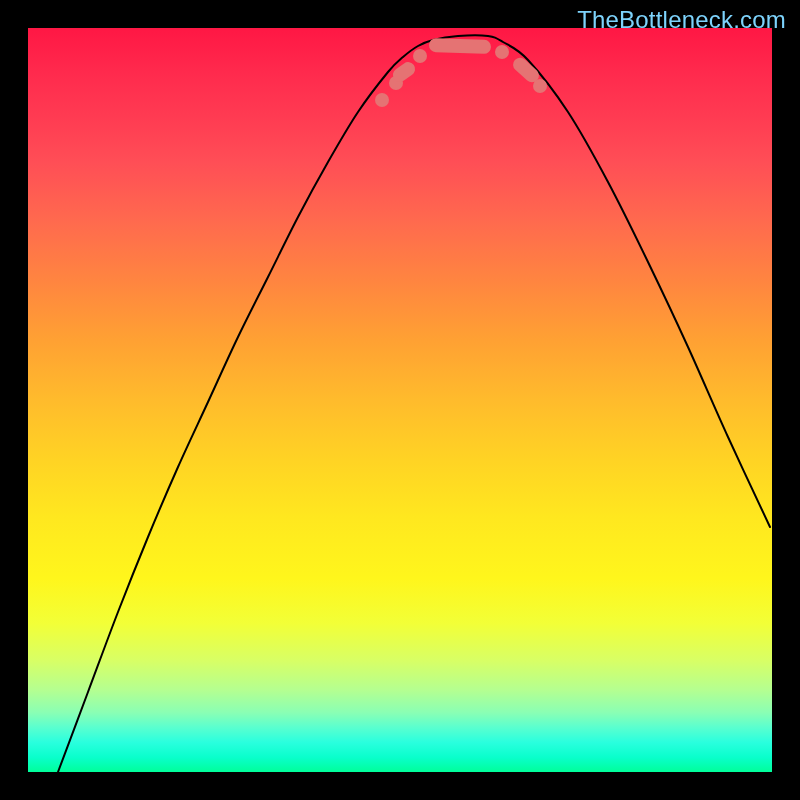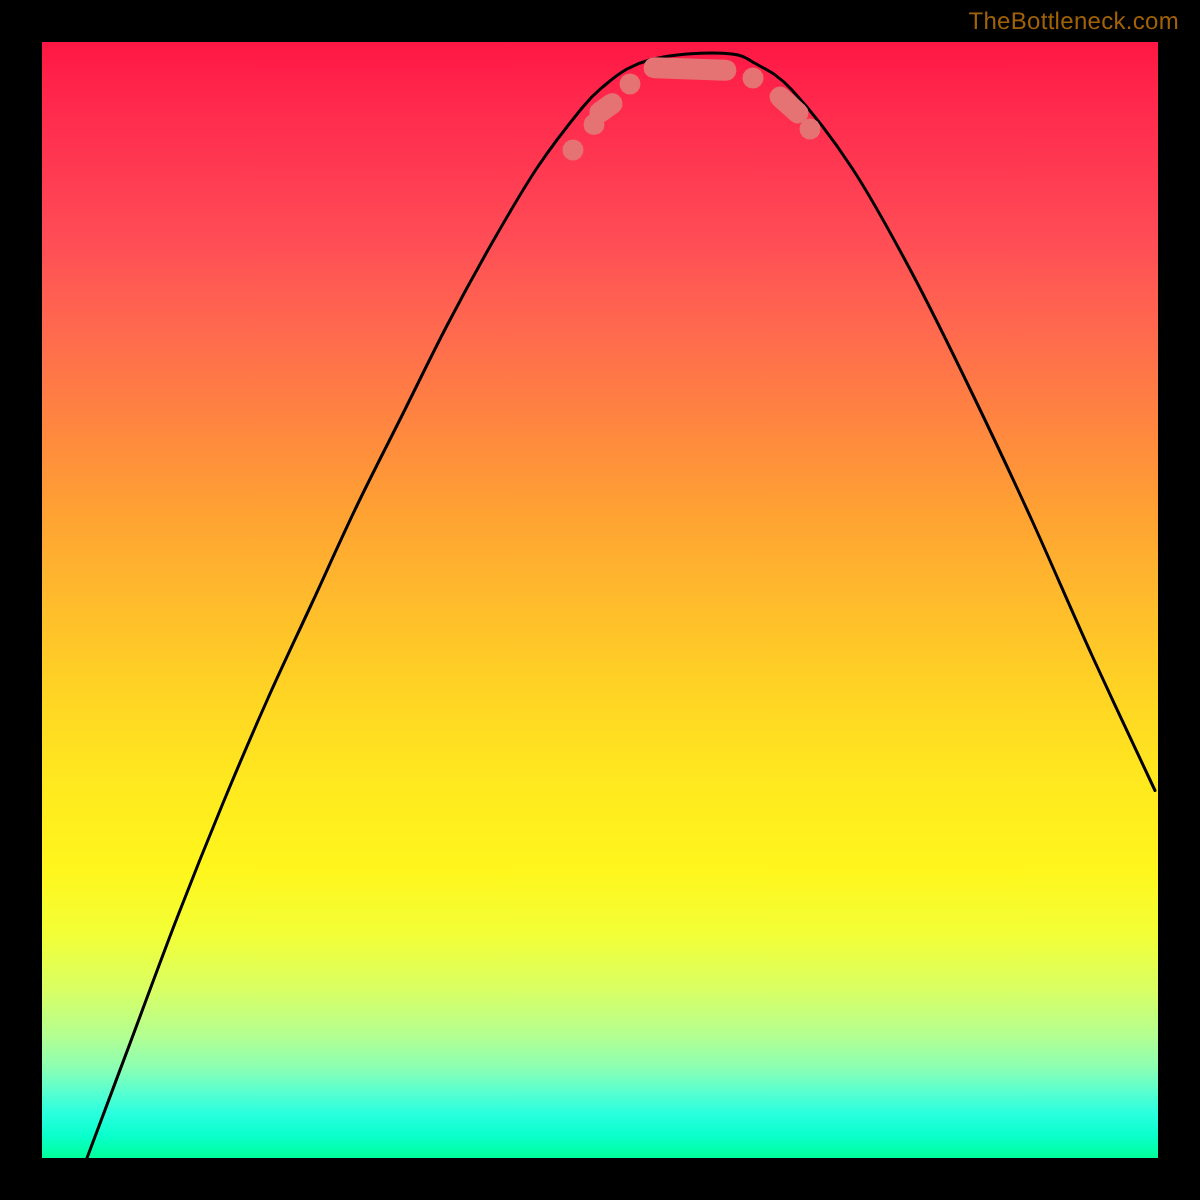--- a/index.html
+++ b/index.html
@@ -44,22 +44,22 @@
       #5affcf 94%,
       #2affde 96%,
       #0affcc 98%,
       #00ff9a 100%
     );
   }
   .watermark {
     position: absolute;
     top: 6px;
     right: 14px;
-    color: #a16207;
-    font-size: 16px;
+    color: #7dd3fc;
+    font-size: 24px;
     font-weight: 500;
     letter-spacing: 0.2px;
     user-select: none;
   }
   svg.curve {
     position: absolute;
     left: 28px;
     top: 28px;
     width: 744px;
     height: 744px;

